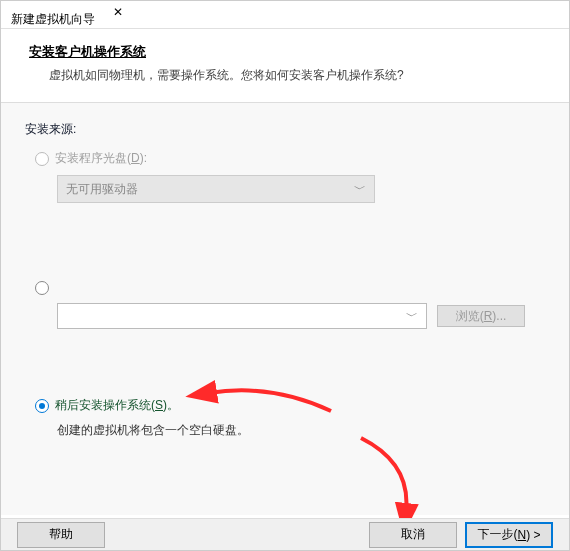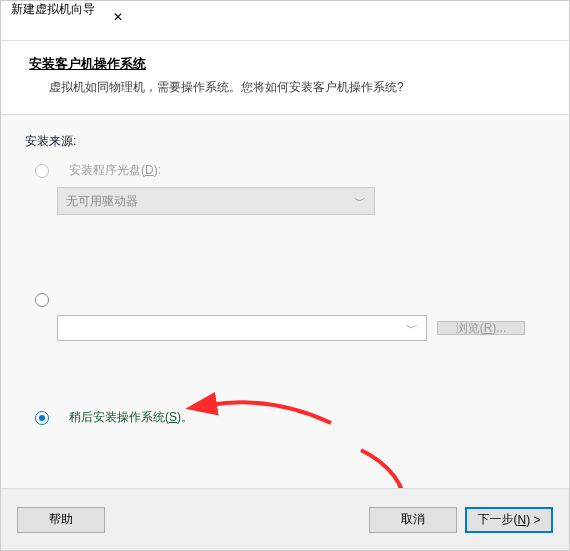--- a/index.html
+++ b/index.html
@@ -1,39 +1,39 @@
 <!DOCTYPE html>
 <html><head>
 <meta charset="utf-8">
 <style>
 * { box-sizing: border-box; margin: 0; padding: 0; font-family: "Microsoft YaHei", "Segoe UI", sans-serif; font-size: 12px; }
 body { background: #fff; width: 570px; height: 551px; position: relative; border: 1px solid #ccc; }
-.titlebar { height: 40px; display: flex; align-items: flex-start; padding: 0 0 0 10px; border-bottom: 1px solid #e0e0e0; }
+.titlebar { height: 28px; display: flex; align-items: flex-end; padding: 0 0 0 10px; border-bottom: 1px solid #e0e0e0; }
 .close-btn { width: 46px; height: 32px; display: flex; align-items: center; justify-content: center; cursor: pointer; }
 .header { padding: 14px 22px 18px 28px; border-bottom: 1px solid #ddd; background: #fff; }
 .header-title { font-weight: bold; font-size: 13px; margin-bottom: 6px; text-decoration: underline; }
 .header-sub { padding-left: 20px; color: #404040; }
 .content { padding: 18px 24px 10px 24px; background: #f8f8f8; height: 412px; position: relative; }
 .section-label { color: #0f172a; margin-bottom: 12px; }
 .option { margin: 8px 0 6px 10px; }
-.radio-row { display: flex; align-items: center; gap: 20px; margin-bottom: 8px; }
+.radio-row { display: flex; align-items: center; gap: 6px; margin-bottom: 8px; }
 .radio-row.disabled { color: #a0a0a0; }
 .radio-circle { width: 14px; height: 14px; border: 1px solid #888; border-radius: 50%; display: inline-flex; align-items: center; justify-content: center; background: #fff; }
 .radio-row.disabled .radio-circle { border-color: #bbb; }
 .radio-circle.selected { border-color: #0078d7; }
 .radio-dot { width: 6px; height: 6px; border-radius: 50%; background: #0078d7; }
 .underline { text-decoration: underline; }
 .dropdown { margin-left: 22px; width: 318px; height: 28px; background: #e6e6e6; border: 1px solid #ccc; color: #888; display: flex; align-items: center; justify-content: space-between; padding: 0 8px; }
 .input-row { display: flex; gap: 10px; margin-left: 22px; align-items: center; }
 .text-input { width: 370px; height: 26px; border: 1px solid #bbb; background: #fff; }
-.browse-btn { width: 88px; height: 14px; background: #e1e1e1; border: 1px solid #c0c0c0; color: #9a9a9a; display: flex; align-items: center; justify-content: center; }
+.browse-btn { width: 88px; height: 22px; background: #e1e1e1; border: 1px solid #c0c0c0; color: #9a9a9a; display: flex; align-items: center; justify-content: center; }
 .hint-text { margin-left: 22px; margin-top: 8px; color: #333; }
 .opt-gap-lg { height: 64px; }
 .opt-gap-md { height: 54px; }
-.footer { position: absolute; bottom: 0; left: 0; right: 0; height: 62px; border-top: 1px solid #ddd; background: #f0f0f0; display: flex; align-items: center; padding: 0 16px; gap: 8px; }
+.footer { position: absolute; bottom: 0; left: 0; right: 0; height: 32px; border-top: 1px solid #ddd; background: #f0f0f0; display: flex; align-items: center; padding: 0 16px; gap: 8px; }
 .footer .spacer { flex: 1; }
 .btn { height: 26px; min-width: 88px; padding: 0 10px; background: #e1e1e1; border: 1px solid #adadad; display: flex; align-items: center; justify-content: center; cursor: pointer; }
 .btn.primary { border: 2px solid #0078d7; }
 .arrow { position: absolute; pointer-events: none; }
 .arrow svg { overflow: visible; }
 .selected-label { color: #14532d; }
 </style>
 </head>
 <body>
 
@@ -87,20 +87,21 @@
 
   <div class="option">
     <label class="radio-row">
       <span class="radio-circle selected">
           <span class="radio-dot"></span>
         </span>
       <span class="selected-label">
         <span>稍后安装操作系统(</span><span class="underline">S</span><span>)。</span>
       </span>
     </label>
+    <div class="hint-text">创建的虚拟机将包含一个空白硬盘。</div>
   </div>
 
   <div class="arrow" style="left:200px;top:280px;">
     <svg width="140" height="40">
         <defs>
           <marker id="ah1" markerWidth="10" markerHeight="10" refX="2" refY="3" orient="auto">
             <path d="M0,0 L0,6 L8,3 z" fill="#ff2a2a"></path>
           </marker>
         </defs>
         <path d="M130,28 Q70,0 8,10" stroke="#ff2a2a" stroke-width="4" fill="none" marker-end="url(#ah1)"></path>

